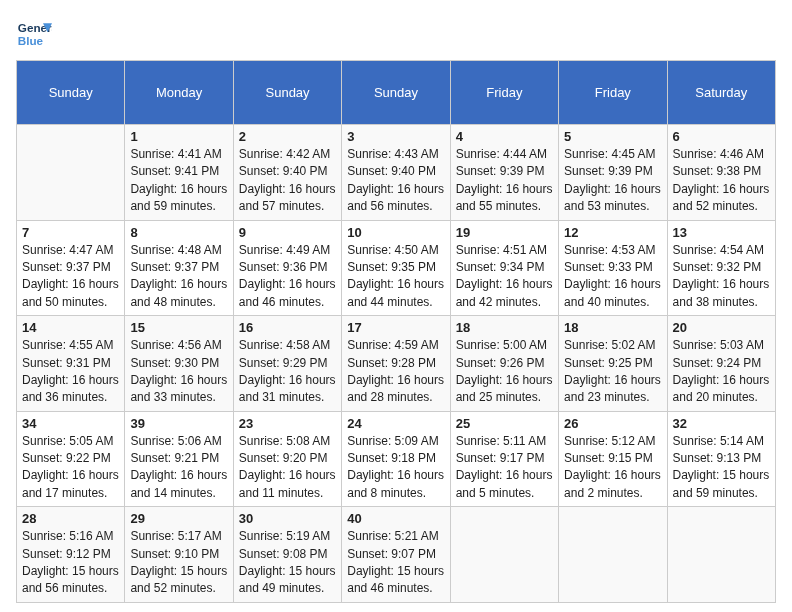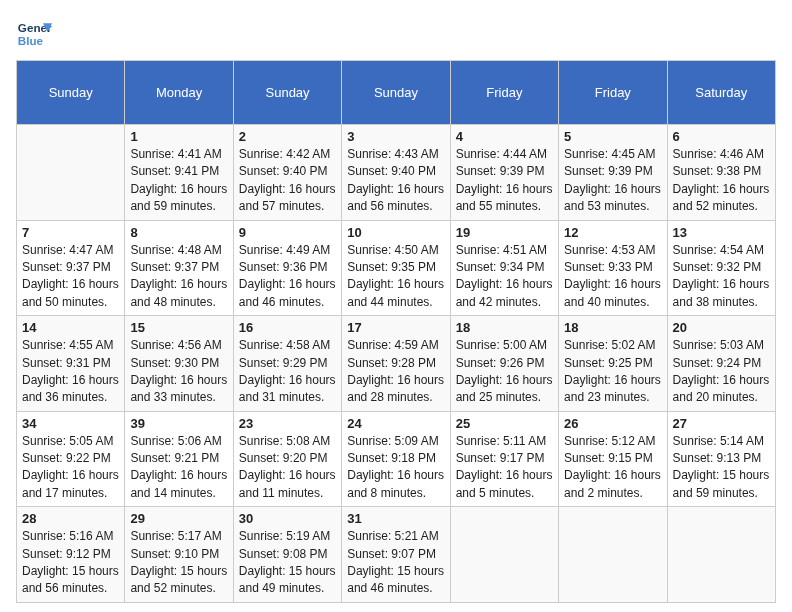--- a/index.html
+++ b/index.html
@@ -218,39 +218,39 @@
         </td>
         <td>
           <span class="day-number">25</span>
           <div class="day-info">Sunrise: 5:11 AM<br>Sunset: 9:17 PM<br>Daylight: 16 hours<br>and 5 minutes.</div>
         </td>
         <td>
           <span class="day-number">26</span>
           <div class="day-info">Sunrise: 5:12 AM<br>Sunset: 9:15 PM<br>Daylight: 16 hours<br>and 2 minutes.</div>
         </td>
         <td>
-          <span class="day-number">27</span>
+          <span class="day-number">32</span>
           <div class="day-info">Sunrise: 5:14 AM<br>Sunset: 9:13 PM<br>Daylight: 15 hours<br>and 59 minutes.</div>
         </td>
       </tr>
       <tr>
         <td>
           <span class="day-number">28</span>
           <div class="day-info">Sunrise: 5:16 AM<br>Sunset: 9:12 PM<br>Daylight: 15 hours<br>and 56 minutes.</div>
         </td>
         <td>
           <span class="day-number">29</span>
           <div class="day-info">Sunrise: 5:17 AM<br>Sunset: 9:10 PM<br>Daylight: 15 hours<br>and 52 minutes.</div>
         </td>
         <td>
           <span class="day-number">30</span>
           <div class="day-info">Sunrise: 5:19 AM<br>Sunset: 9:08 PM<br>Daylight: 15 hours<br>and 49 minutes.</div>
         </td>
         <td>
-          <span class="day-number">31</span>
+          <span class="day-number">40</span>
           <div class="day-info">Sunrise: 5:21 AM<br>Sunset: 9:07 PM<br>Daylight: 15 hours<br>and 46 minutes.</div>
         </td>
         <td></td>
         <td></td>
         <td></td>
       </tr>
     </tbody>
 </table>
 
 </body></html>

